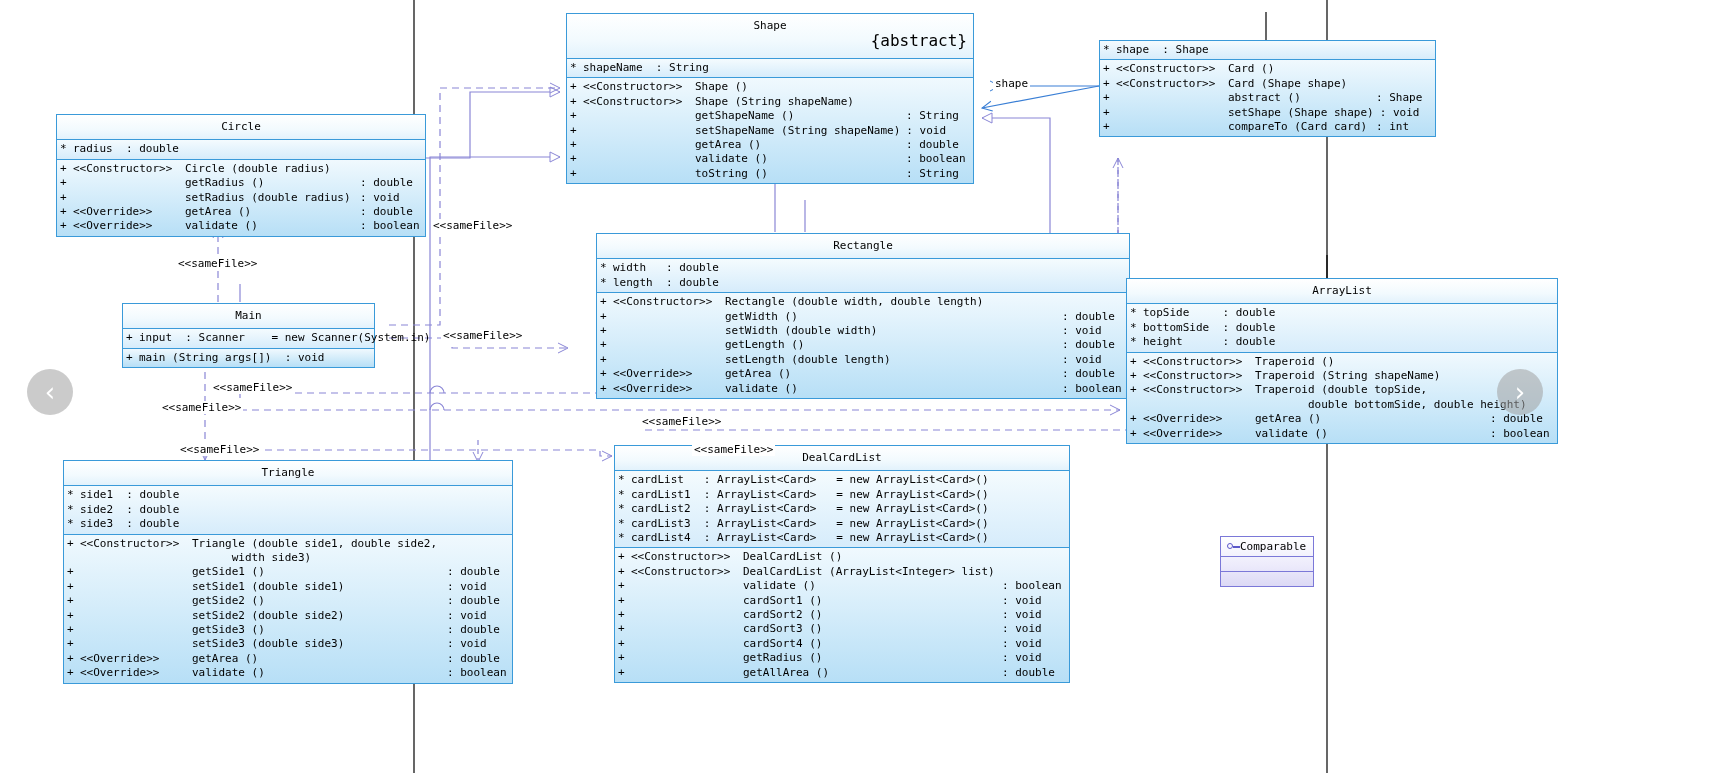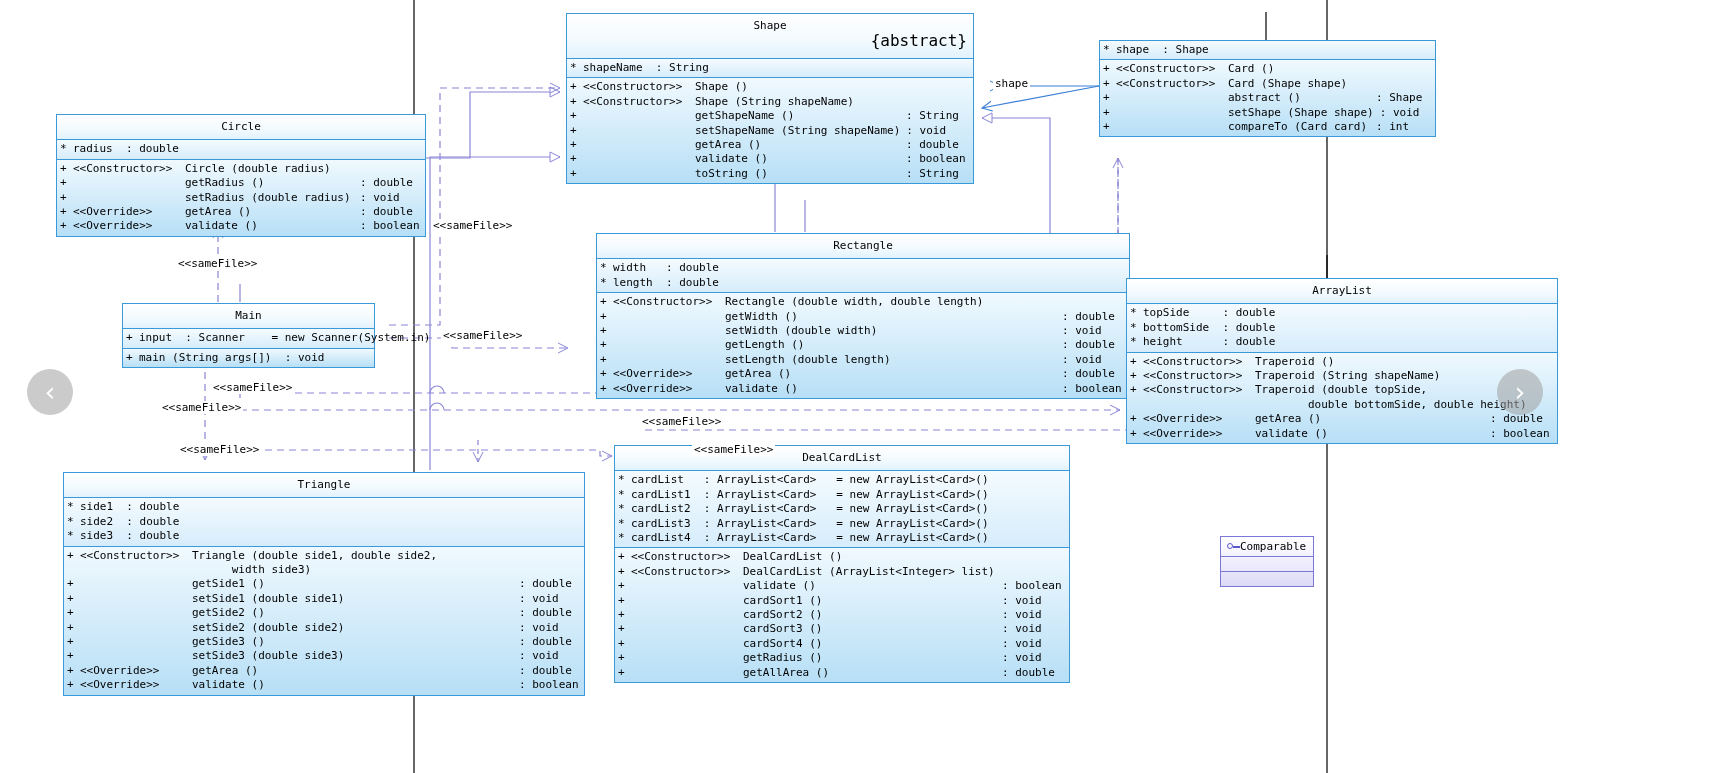--- a/index.html
+++ b/index.html
@@ -268,21 +268,21 @@
     <div class="ops">
       <div class="row"><span class="c-vis">+</span><span class="c-stereo" style="width:112px">&lt;&lt;Constructor&gt;&gt;</span><span class="c-sig">Traperoid ()</span><span class="c-type" style="width:64px"></span></div>
       <div class="row"><span class="c-vis">+</span><span class="c-stereo" style="width:112px">&lt;&lt;Constructor&gt;&gt;</span><span class="c-sig">Traperoid (String shapeName)</span><span class="c-type" style="width:64px"></span></div>
       <div class="row"><span class="c-vis">+</span><span class="c-stereo" style="width:112px">&lt;&lt;Constructor&gt;&gt;</span><span class="c-sig">Traperoid (double topSide,</span><span class="c-type" style="width:64px"></span></div>
       <div class="row"><span class="c-vis"></span><span class="c-stereo" style="width:112px"></span><span class="c-sig">        double bottomSide, double height)</span><span class="c-type" style="width:64px"></span></div>
       <div class="row"><span class="c-vis">+</span><span class="c-stereo" style="width:112px">&lt;&lt;Override&gt;&gt;</span><span class="c-sig">getArea ()</span><span class="c-type" style="width:64px">: double</span></div>
       <div class="row"><span class="c-vis">+</span><span class="c-stereo" style="width:112px">&lt;&lt;Override&gt;&gt;</span><span class="c-sig">validate ()</span><span class="c-type" style="width:64px">: boolean</span></div>
     </div>
   </div>
 
-  <div class="uml" id="cls-triangle" style="left:63px;top:460px;width:522px;margin-top:12px;">
+  <div class="uml" id="cls-triangle" style="left:63px;top:460px;width:450px;">
     <div class="title">
       <span>Triangle</span>
     </div>
     <div class="attrs">
       <div class="row"><span class="c-vis">*</span><span class="c-sig">side1  : double</span></div>
       <div class="row"><span class="c-vis">*</span><span class="c-sig">side2  : double</span></div>
       <div class="row"><span class="c-vis">*</span><span class="c-sig">side3  : double</span></div>
     </div>
     <div class="ops">
       <div class="row"><span class="c-vis">+</span><span class="c-stereo" style="width:112px">&lt;&lt;Constructor&gt;&gt;</span><span class="c-sig">Triangle (double side1, double side2,</span><span class="c-type" style="width:62px"></span></div>

